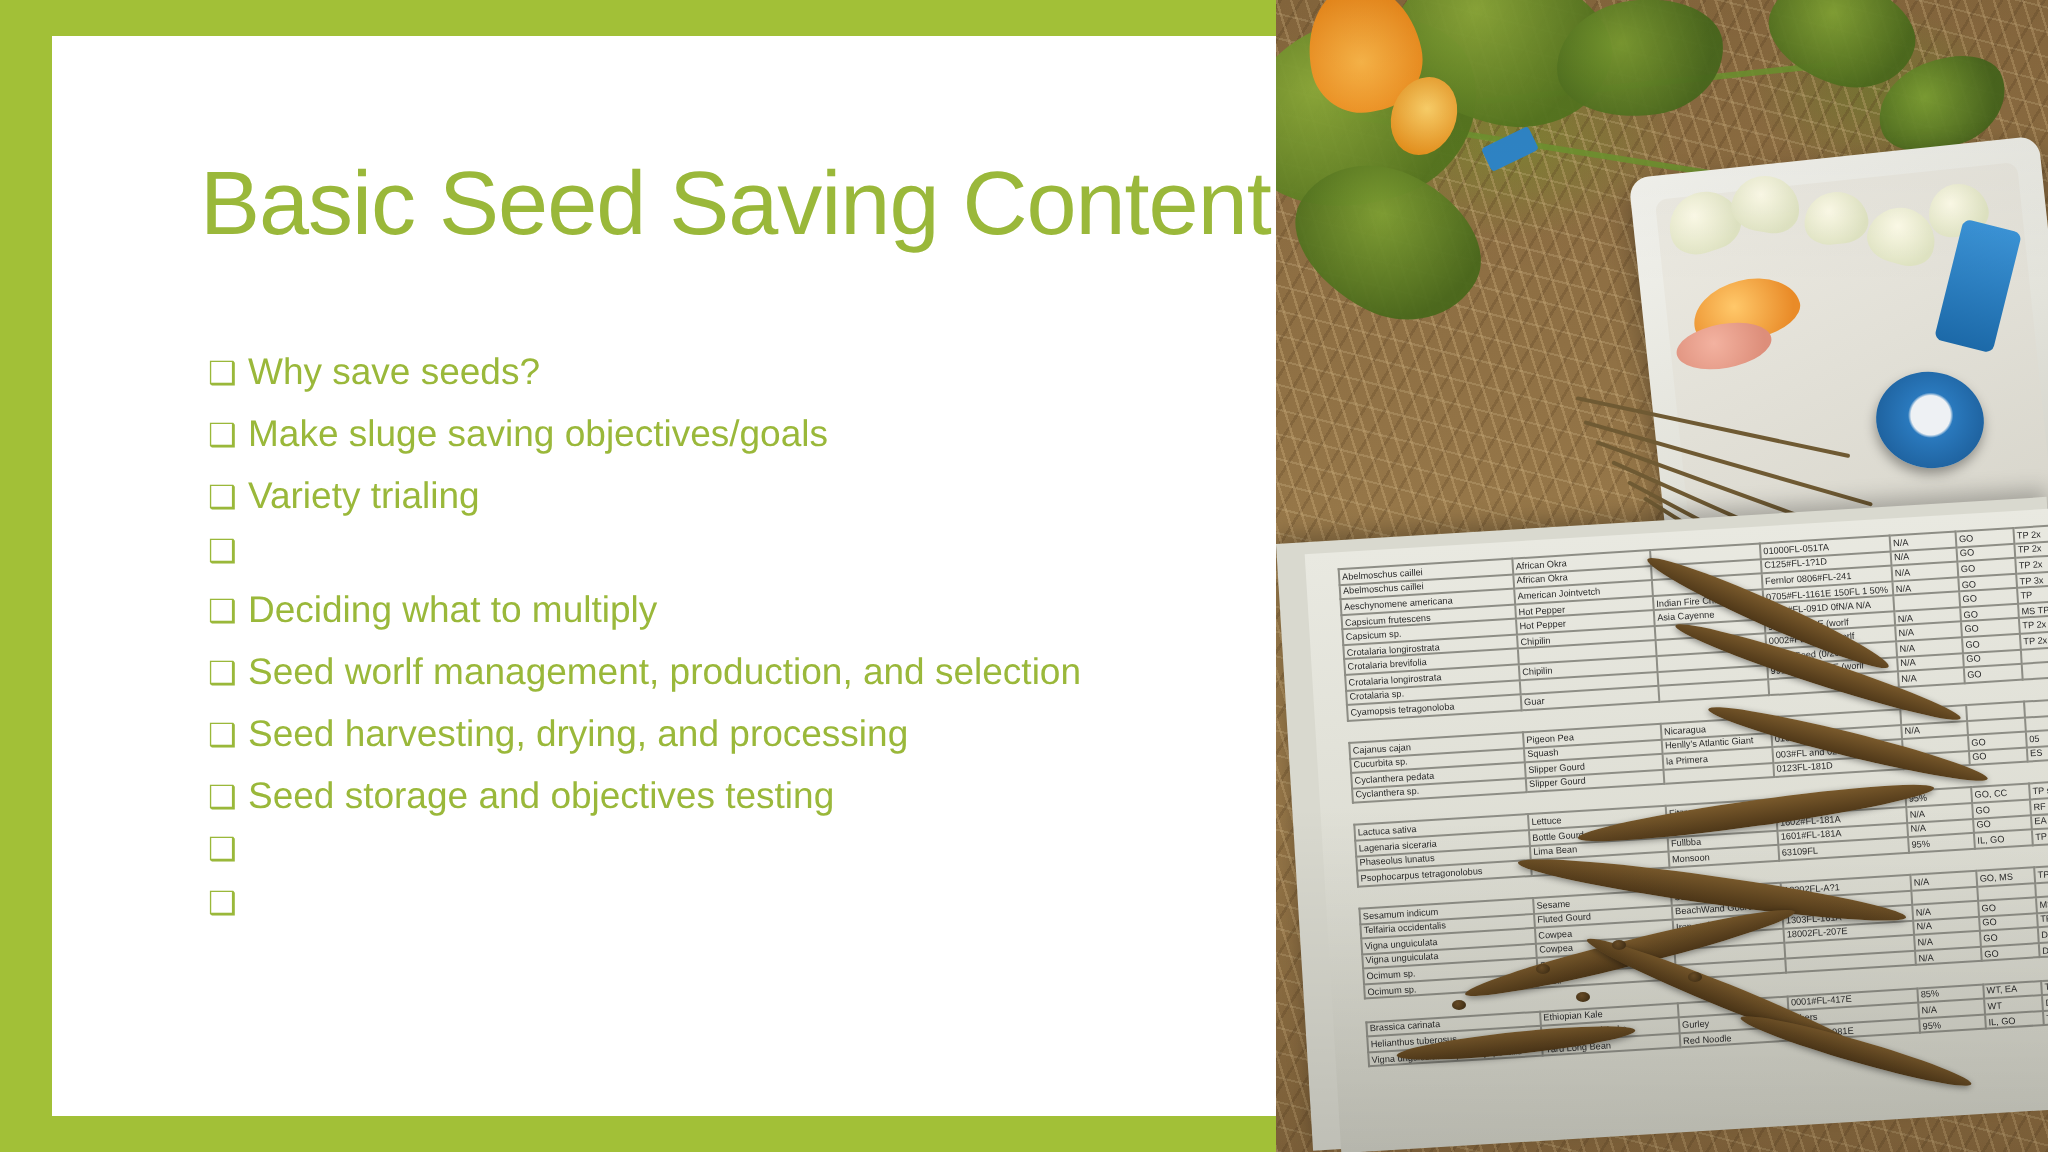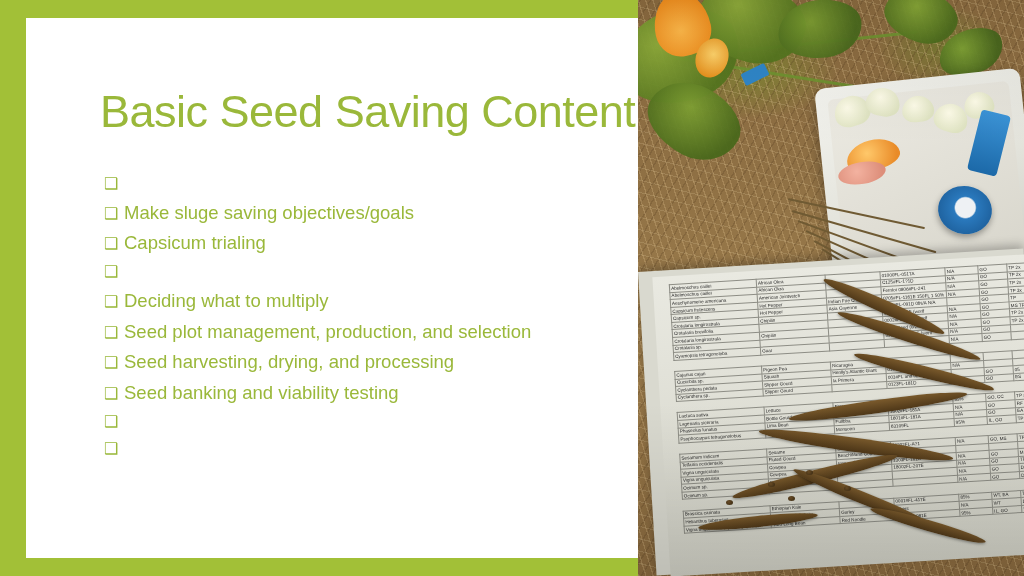--- a/index.html
+++ b/index.html
@@ -32,21 +32,20 @@
   .title {
     position: absolute;
     left: 74px;
     top: 58px;
     width: 560px;
     font-size: 45px;
     line-height: 1.15;
     color: #9ab83a;
     font-weight: normal;
     letter-spacing: -0.5px;
-    margin-top: 10px;
   }
   .bullets {
     position: absolute;
     left: 78px;
     top: 158px;
     width: 530px;
   }
   .bullet-row {
     display: flex;
     align-items: baseline;
@@ -595,47 +594,48 @@
     <div class="seed" style="left:88px;  top:500px;"></div>
 
     <div class="overlay-shadow"></div>
   </div>
 
   <div class="content-card">
     <div class="title">Basic Seed Saving Content</div>
     <div class="bullets">
         <div class="bullet-row">
           <span class="bullet-marker">❑</span>
+          <span class="bullet-text">Why save seeds?</span>
         </div>
         <div class="bullet-row">
           <span class="bullet-marker">❑</span>
           <span class="bullet-text">Make sluge saving objectives/goals</span>
         </div>
         <div class="bullet-row">
           <span class="bullet-marker">❑</span>
-          <span class="bullet-text">Capsicum trialing</span>
+          <span class="bullet-text">Variety trialing</span>
         </div>
         <div class="bullet-row">
           <span class="bullet-marker">❑</span>
         </div>
         <div class="bullet-row">
           <span class="bullet-marker">❑</span>
           <span class="bullet-text">Deciding what to multiply</span>
         </div>
         <div class="bullet-row">
           <span class="bullet-marker">❑</span>
-          <span class="bullet-text">Seed plot management, production, and selection</span>
+          <span class="bullet-text">Seed worlf management, production, and selection</span>
         </div>
         <div class="bullet-row">
           <span class="bullet-marker">❑</span>
           <span class="bullet-text">Seed harvesting, drying, and processing</span>
         </div>
         <div class="bullet-row">
           <span class="bullet-marker">❑</span>
-          <span class="bullet-text">Seed banking and viability testing</span>
+          <span class="bullet-text">Seed storage and objectives testing</span>
         </div>
         <div class="bullet-row">
           <span class="bullet-marker">❑</span>
         </div>
         <div class="bullet-row">
           <span class="bullet-marker">❑</span>
         </div>
       </div>
   </div>
 

